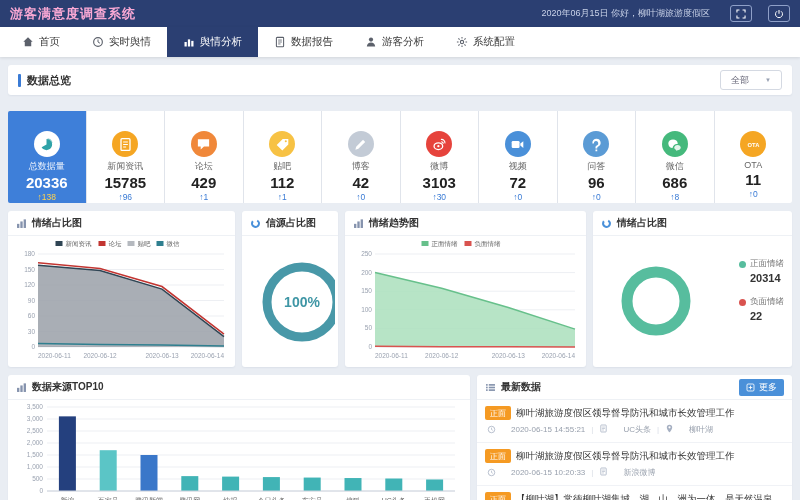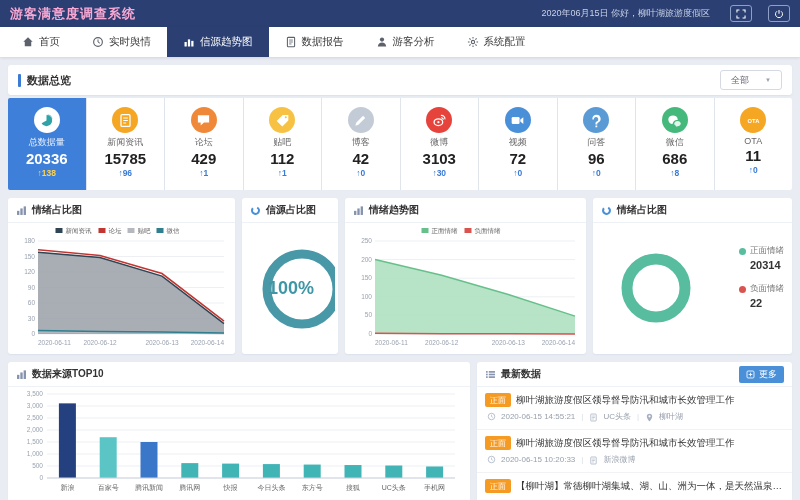--- a/index.html
+++ b/index.html
@@ -17,66 +17,66 @@
   
   .navbar{height:30px;background:#fff;display:flex;align-items:stretch;padding-left:6px;box-shadow:0 1px 3px rgba(0,0,0,.1);position:relative;z-index:2;flex:none}
   .nav-item{display:flex;align-items:center;gap:5px;padding:0 16px;font-size:10.5px;color:#3a3a3a;cursor:pointer}
   .nav-icon{width:12px;height:12px;color:#5c616b;display:inline-flex}
   .nav-icon svg{width:12px;height:12px}
   .nav-item.active{background:#2b3f72;color:#fff}
   .nav-item.active .nav-icon{color:#fff}
   
   .content{padding:8px;flex:1}
   .panel{background:#fff;border-radius:3px;box-shadow:0 1px 2px rgba(20,40,80,.06)}
-  .overview-bar{height:30px;display:flex;align-items:center;justify-content:space-between;padding:0 10px;margin-bottom:3px}
+  .overview-bar{height:30px;display:flex;align-items:center;justify-content:space-between;padding:0 10px;margin-bottom:16px}
   .section-title{display:flex;align-items:center;gap:6px;font-size:11px;font-weight:bold;color:#333}
   .accent{width:3px;height:13px;background:#3a7bd5;display:inline-block;border-radius:1px}
   .select{min-width:62px;height:20px;border:1px solid #d4d9e2;border-radius:3px;background:#fff;display:flex;align-items:center;justify-content:space-between;gap:8px;padding:0 10px;font-size:9px;color:#667;cursor:pointer}
   .caret{font-size:6px;color:#99a2b3}
   
   .stats-row{display:flex;gap:1px;background:#e0e4eb;margin-bottom:8px;border-radius:2px;overflow:hidden;flex:none}
-  .stat-card{flex:1;background:#fff;text-align:center;padding:9px 2px 6px;height:92px;cursor:pointer}
+  .stat-card{flex:1;background:#fff;text-align:center;padding:20px 2px 6px;height:92px;cursor:pointer}
   .stat-icon{width:26px;height:26px;border-radius:50%;display:inline-flex;align-items:center;justify-content:center}
   .stat-icon svg{width:15px;height:15px}
   .stat-label{font-size:9px;color:#666;margin-top:3px;white-space:nowrap}
   .stat-value{font-size:15px;font-weight:bold;color:#222;margin-top:1px}
-  .stat-change{font-size:8.5px;margin-top:1px;font-weight:bold}
+  .stat-change{font-size:8.5px;margin-top:1px;font-weight:normal}
   .stat-card.highlight{background:#3e7fd9}
   .stat-card.highlight .stat-label{color:#eaf1fc}
   .stat-card.highlight .stat-value{color:#fff}
   
   .charts-row{display:flex;gap:7px;margin-bottom:8px}
   .chart-panel{height:156px;display:flex;flex-direction:column}
   .p1{width:227px}.p2{width:96px}.p3{width:241px}.p4{flex:1}
   .panel-header{height:25px;display:flex;align-items:center;gap:5px;padding:0 8px;border-bottom:1px solid #eef1f5;flex:none}
   .ph-icon{width:11px;height:11px;color:#8593ad;display:inline-flex}
   .ph-icon svg{width:11px;height:11px}
   .ph-icon.blue{color:#4a90d9}
   .ph-title{font-size:10px;font-weight:bold;color:#333}
   .panel-body{flex:1;position:relative;overflow:hidden;padding:1px 3px}
   .center-body{display:flex;align-items:center;justify-content:center}
-  .donut-center{position:absolute;left:1px;top:0;width:100%;height:100%;display:flex;align-items:center;justify-content:center;font-size:18px;font-weight:bold;color:#3f96a5;pointer-events:none}
+  .donut-center{position:absolute;left:12px;top:0;width:100%;height:100%;display:flex;align-items:center;justify-content:center;font-size:14px;font-weight:bold;color:#3f96a5;pointer-events:none}
   .tooltip{position:absolute;left:14px;top:54px;background:#fff;border-radius:3px;box-shadow:0 2px 8px rgba(0,0,0,.28);padding:4px 8px;font-size:9px;color:#4db597;white-space:nowrap}
   .sent-legend{position:absolute;right:8px;top:22px;font-size:8.5px;color:#777}
   .leg-item{margin-bottom:12px}
   .leg-name{display:flex;align-items:center;gap:4px;white-space:nowrap}
   .leg-dot{width:7px;height:7px;border-radius:50%;flex:none}
   .leg-val{font-size:11px;font-weight:bold;color:#333;margin-left:11px;margin-top:2px}
   
   .bottom-row{display:flex;gap:7px}
   .bottom-panel{height:176px;display:flex;flex-direction:column}
   .p5{width:462px}.p6{flex:1}
   .more-btn{margin-left:auto;background:#4a90d9;color:#fff;font-size:9px;padding:2px 7px;border-radius:2px;display:flex;align-items:center;gap:4px;cursor:pointer}
   .more-btn svg{width:9px;height:9px}
   .news-item{padding:6px 8px 7px;border-bottom:1px solid #f0f2f6;cursor:pointer}
   .news-line{display:flex;align-items:center;gap:5px}
   .news-tag{background:#f59a23;color:#fff;font-size:8px;padding:1.5px 5px;border-radius:2px;flex:none}
   .news-title{font-size:9.5px;color:#333;white-space:nowrap;overflow:hidden;text-overflow:ellipsis}
   .news-meta{display:flex;align-items:center;gap:6px;margin-top:4px;margin-left:2px;font-size:8px;color:#98a0ad}
-  .meta-seg{display:inline-flex;align-items:flex-end;gap:5px}
+  .meta-seg{display:inline-flex;align-items:flex-start;gap:15px}
   .meta-icon{width:9px;height:9px;color:#a6b0c2;display:inline-flex}
   .meta-icon svg{width:9px;height:9px}
   .sep{color:#d8dde5}
 </style>
 </head>
 <body>
 
 <div class="app">
   <header class="topbar">
     <div class="app-title">游客满意度调查系统</div>
@@ -119,21 +119,21 @@
         <span class="nav-label">实时舆情</span>
       </div>
       <div class="nav-item active">
         <span class="nav-icon">
           <svg viewBox="0 0 16 16" fill="currentColor" aria-hidden="true">
             <rect x="2" y="8" width="3" height="6"></rect>
             <rect x="6.5" y="4.5" width="3" height="9.5"></rect>
             <rect x="11" y="6.5" width="3" height="7.5"></rect>
           </svg>
         </span>
-        <span class="nav-label">信源趋势图</span>
+        <span class="nav-label">舆情分析</span>
       </div>
       <div class="nav-item">
         <span class="nav-icon">
           <svg viewBox="0 0 16 16" fill="currentColor" aria-hidden="true">
             <rect x="3.2" y="1.8" width="9.6" height="12.4" rx="1" fill="none" stroke="currentColor" stroke-width="1.4"></rect>
             <path d="M5.5 5.4h5M5.5 8h5M5.5 10.6h3.2" fill="none" stroke="currentColor" stroke-width="1.1"></path>
           </svg>
         </span>
         <span class="nav-label">数据报告</span>
       </div>

